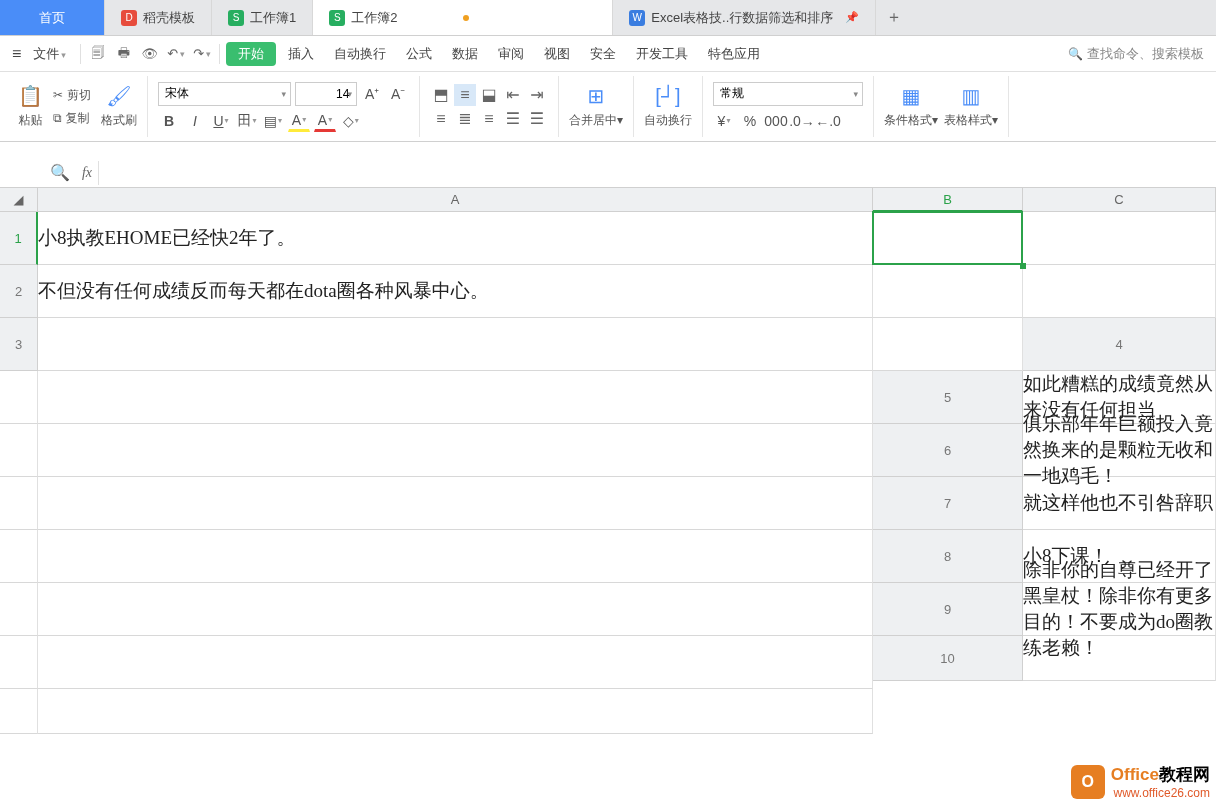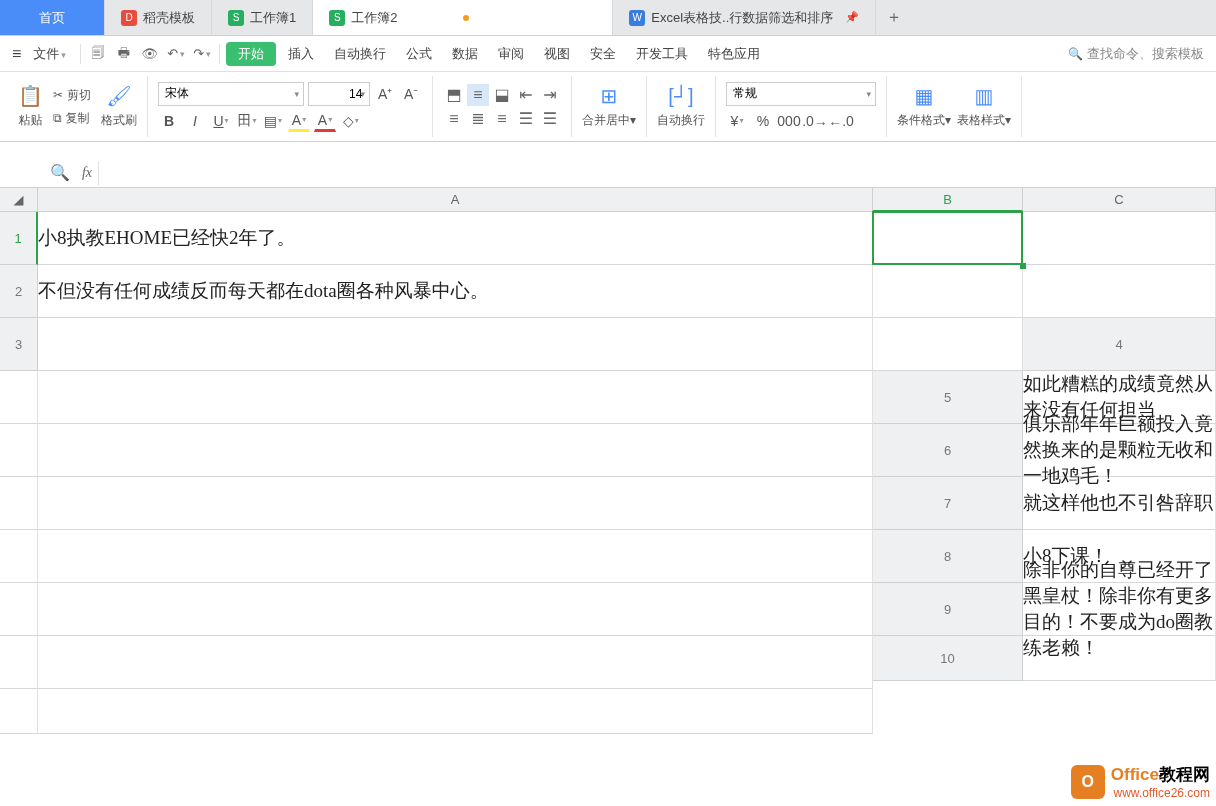--- a/index.html
+++ b/index.html
@@ -33,21 +33,21 @@
 
 .ribbon { display: flex; height: 70px; border-bottom: 1px solid #d0d0d0; background: #fff; padding: 4px 8px; gap: 0; }
 .rgroup { display: flex; align-items: center; gap: 6px; padding: 0 10px; border-right: 1px solid #e5e5e5; }
 .rstack { display: flex; flex-direction: column; gap: 4px; align-items: center; font-size: 12px; color: #555; }
 .rstack .ricon { font-size: 20px; color: #4a8df8; }
 .rsplit { display: flex; flex-direction: column; gap: 2px; }
 .rbtn { display: flex; align-items: center; gap: 4px; font-size: 12px; color: #555; padding: 2px 4px; cursor: pointer; }
 .fontbox { display: flex; flex-direction: column; gap: 4px; }
 .fontrow { display: flex; gap: 4px; align-items: center; }
 .sel { border: 1px solid #ccc; height: 24px; font-size: 12px; padding: 0 20px 0 6px; background: #fff; position: relative; display: flex; align-items: center; }
-.sel.font { width: 146px; text-align: center; }
+.sel.font { width: 133px; text-align: center; }
 .sel.size { width: 60px; padding-left: 40px; }
 .sel::after { content: "▾"; position: absolute; right: 4px; color: #888; font-size: 9px; }
 .fbtn { width: 22px; height: 22px; display: inline-flex; align-items: center; justify-content: center; font-size: 14px; color: #555; cursor: pointer; border: 1px solid transparent; }
 .fbtn.dd::after { content: "▾"; font-size: 8px; margin-left: 1px; color: #999; }
 .aligngrid { display: grid; grid-template-columns: repeat(5, 22px); grid-template-rows: 22px 22px; gap: 2px; }
 .abtn { width: 22px; height: 22px; display: flex; align-items: center; justify-content: center; color: #666; cursor: pointer; }
 .abtn.active { background: #d8e8f8; }
 .wide { width: 150px; }
 .numgrid { display: grid; grid-template-columns: repeat(5, 24px); gap: 2px; }
 

